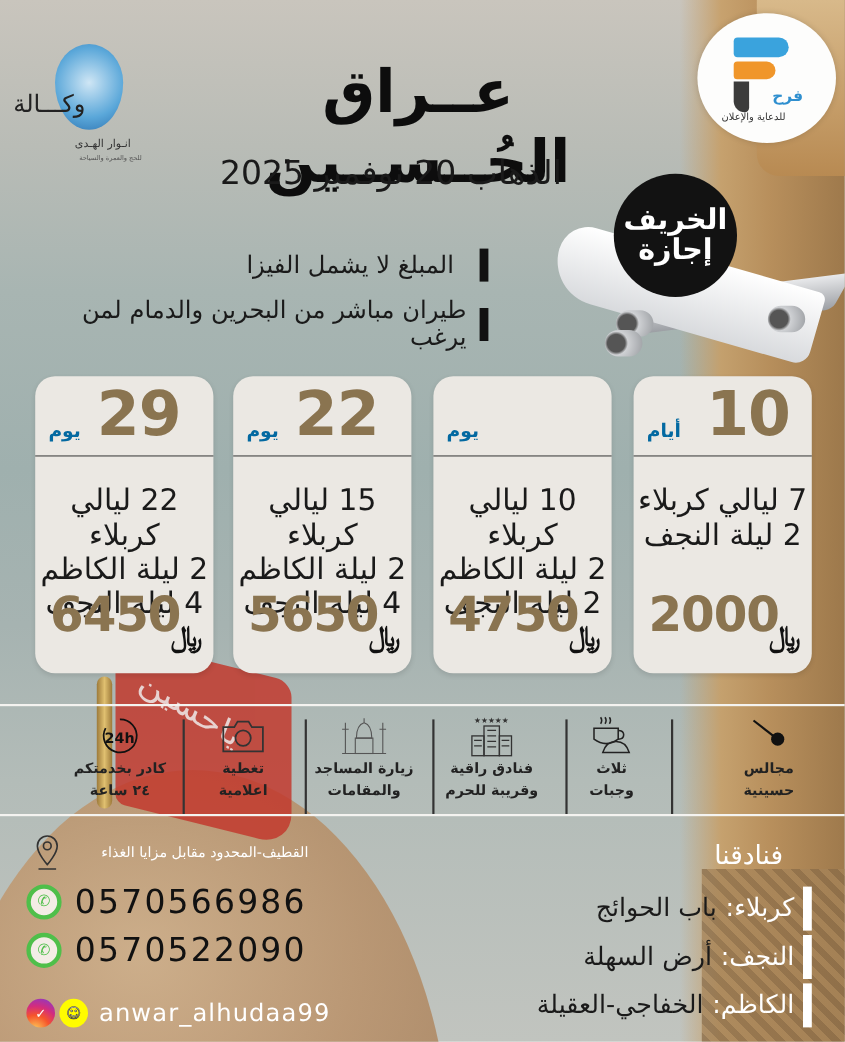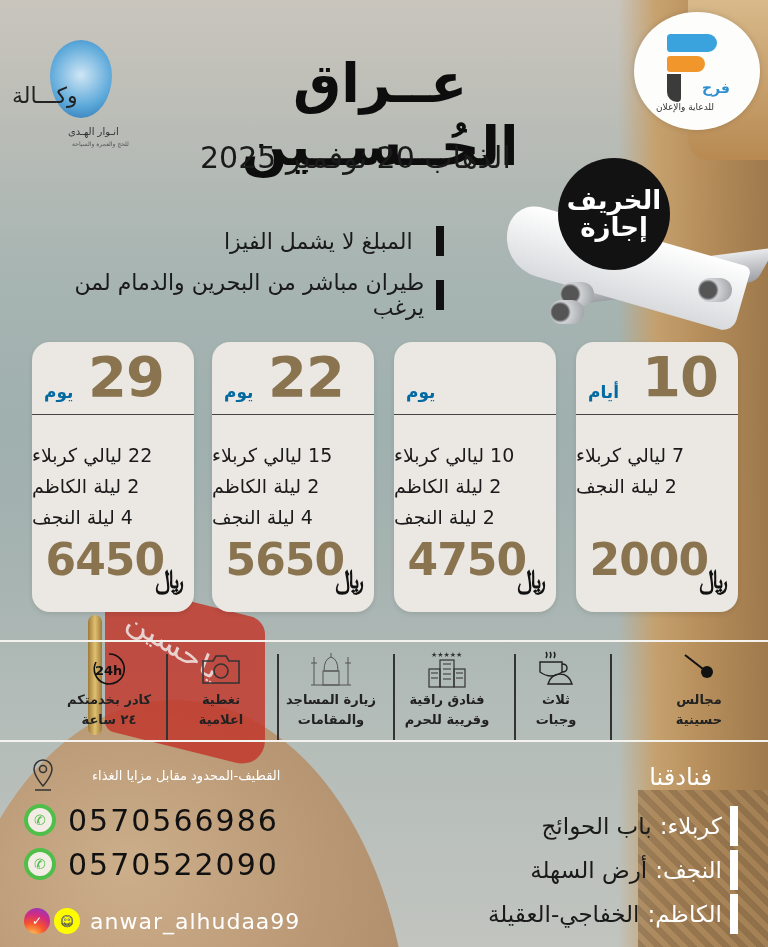--- a/index.html
+++ b/index.html
@@ -92,21 +92,21 @@
 
   
   .cards { left: 32px; top: 342px; width: 706px; height: 270px; }
   .card {
     position: absolute; top: 0; width: 162px; height: 270px;
     background: #ebe8e3; border-radius: 18px; box-shadow: 0 2px 5px rgba(0,0,0,.1);
   }
   .card .head { position:absolute; left:0; top: 0; width:100%; height: 73px; border-bottom: 1.5px solid #444; }
   .card .num { position:absolute; right: 20px; top: 2px; font-size: 56px; font-weight: bold; color: #8a7450; letter-spacing: -1px; text-align: right; }
   .card .unit { position:absolute; font-size: 17px; font-weight: bold; color:#0369a1; top: 40px; direction: rtl; }
-  .card .lines { position:absolute; left: 0; top: 98px; width: 100%; text-align: left; direction: rtl; font-size: 19px; line-height: 31px; color:#1a1a1a; }
+  .card .lines { position:absolute; left: 0; top: 98px; width: 100%; text-align: center; direction: rtl; font-size: 27px; line-height: 31px; color:#1a1a1a; }
   .card .price { position:absolute; right: 30px; top: 192px; font-size: 44px; font-weight: bold; color:#8a7450; letter-spacing: -1px; }
   .card .cur { position:absolute; right: 10px; top: 222px; font-size: 26px; font-weight: bold; color:#111; }
 
   
   .strip {
     left: 0; top: 640px; width: 768px; height: 102px;
     border-top: 2px solid #f4f3f0; border-bottom: 2px solid #f4f3f0;
   }
   .svc { position:absolute; top: 6px; width: 118px; height: 92px; text-align:center; }
   .svc .ico { height: 42px; display:flex; justify-content:center; align-items:center; }

